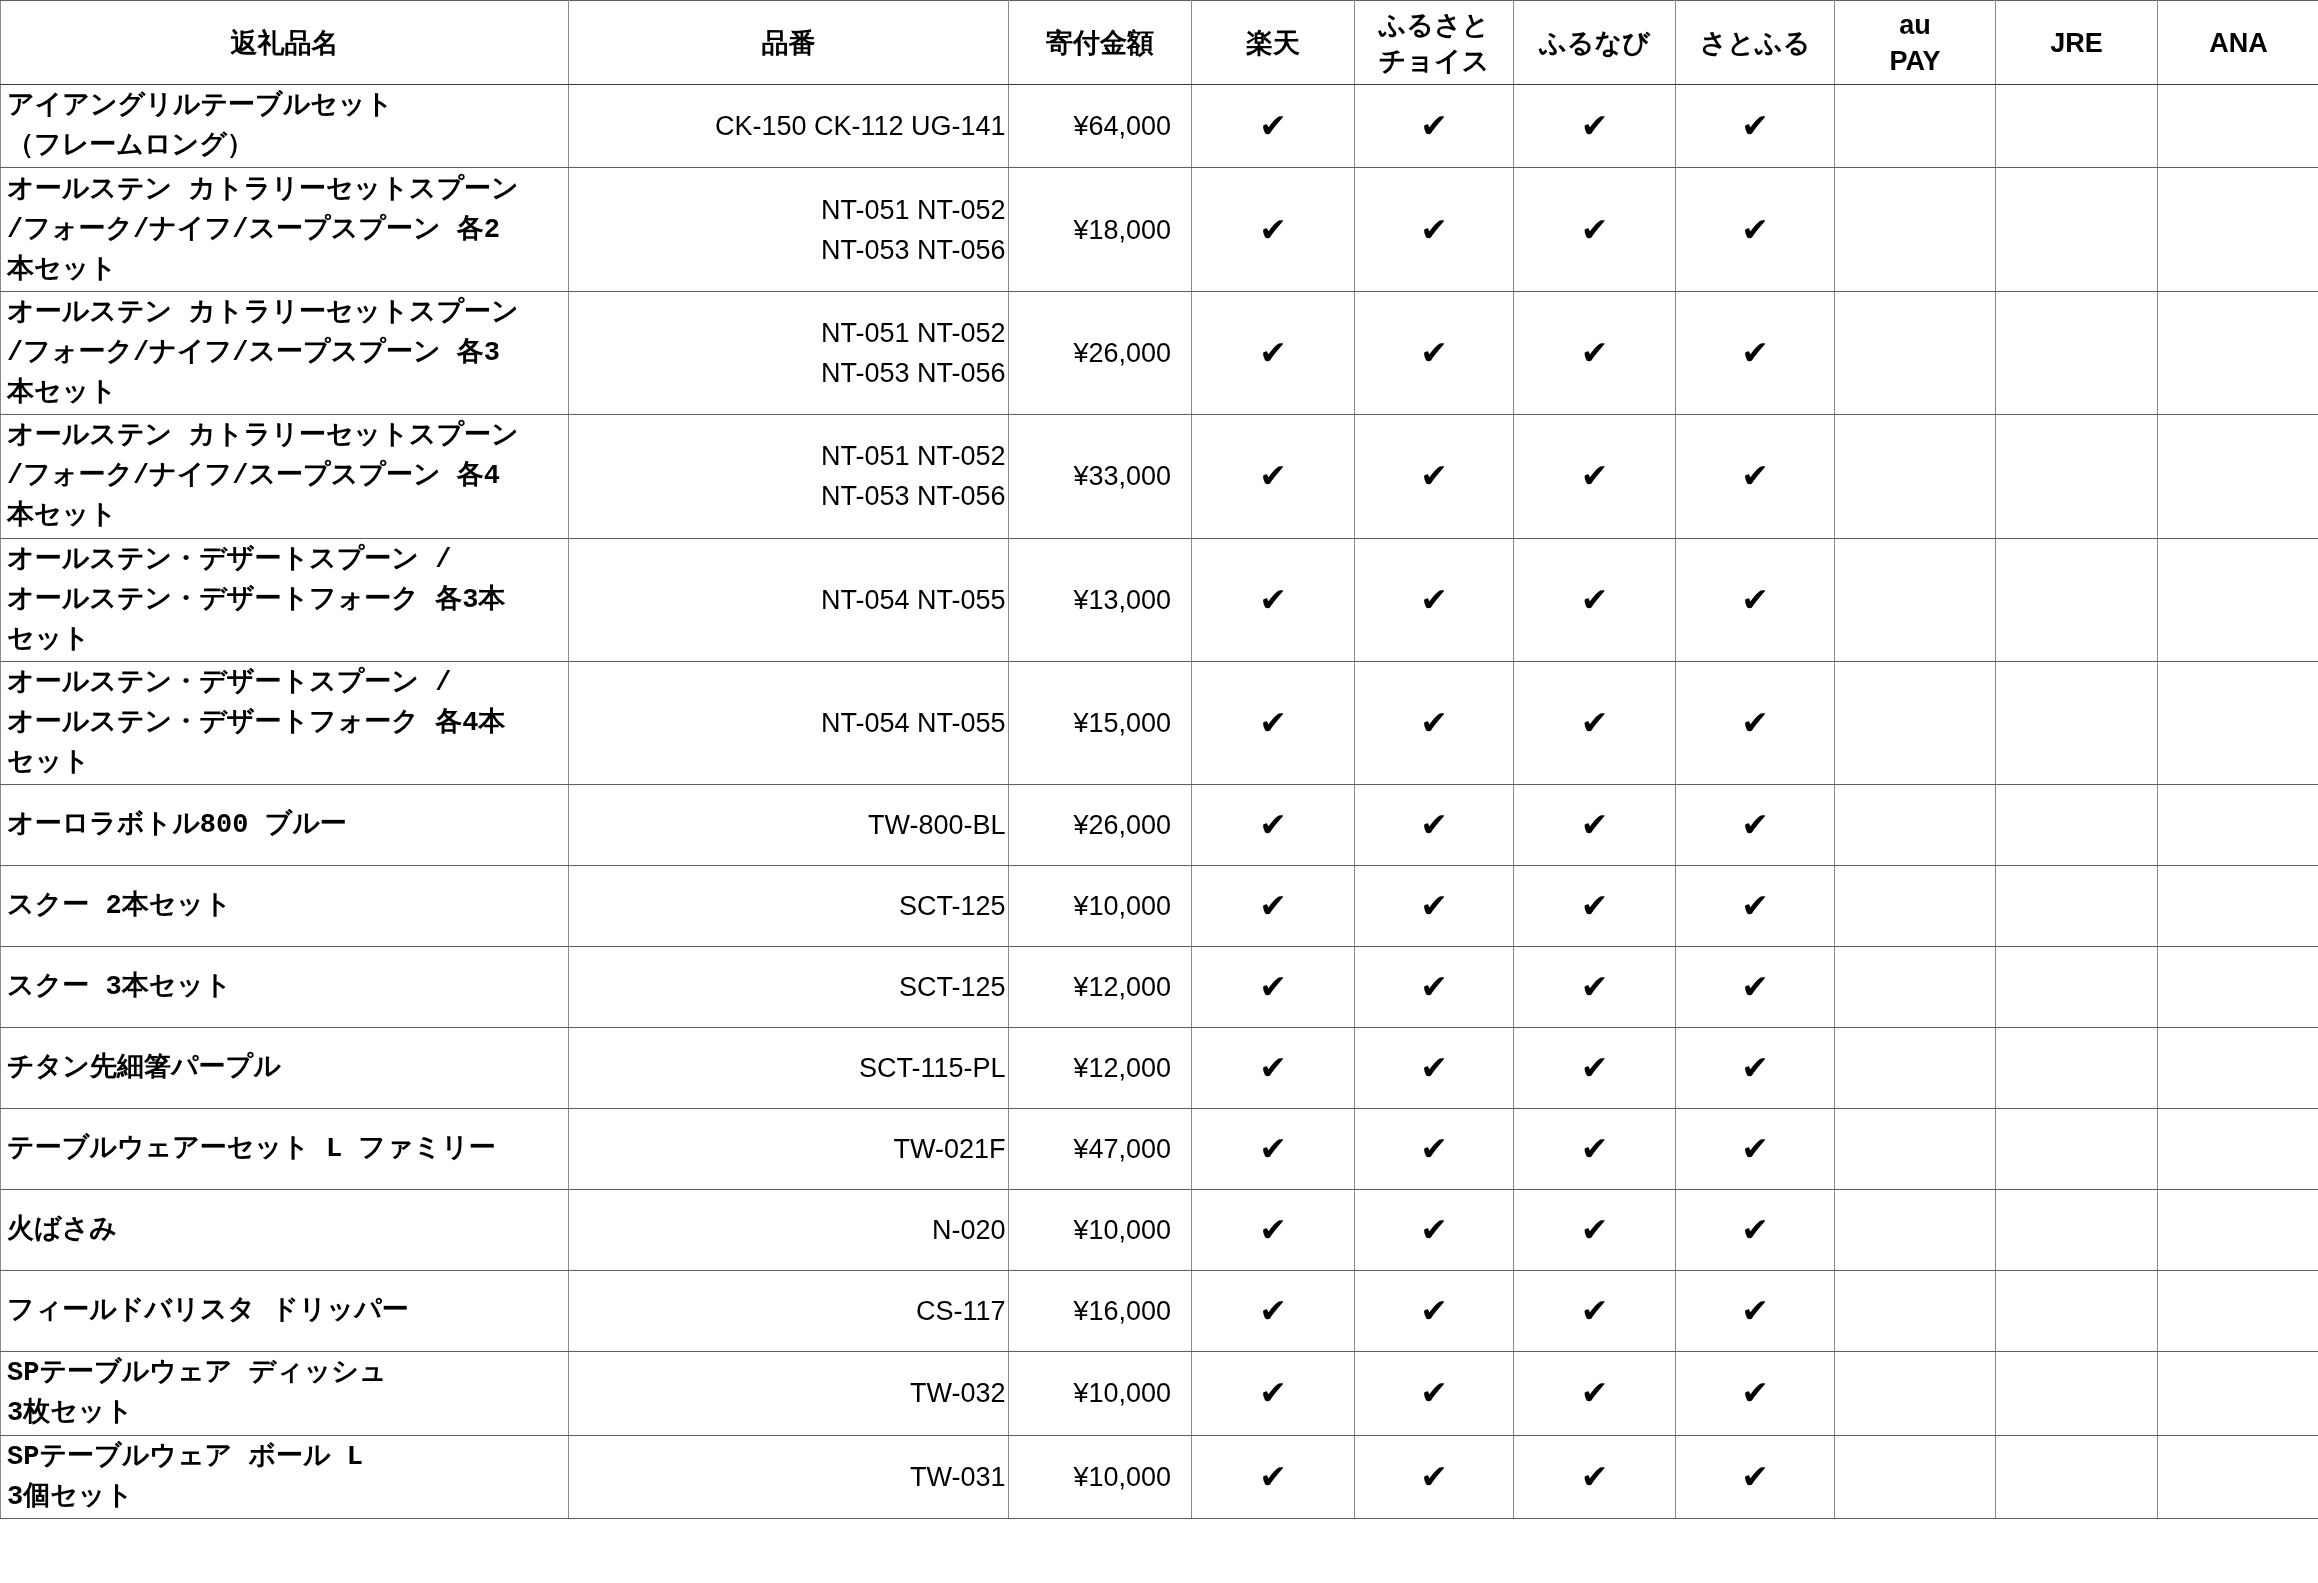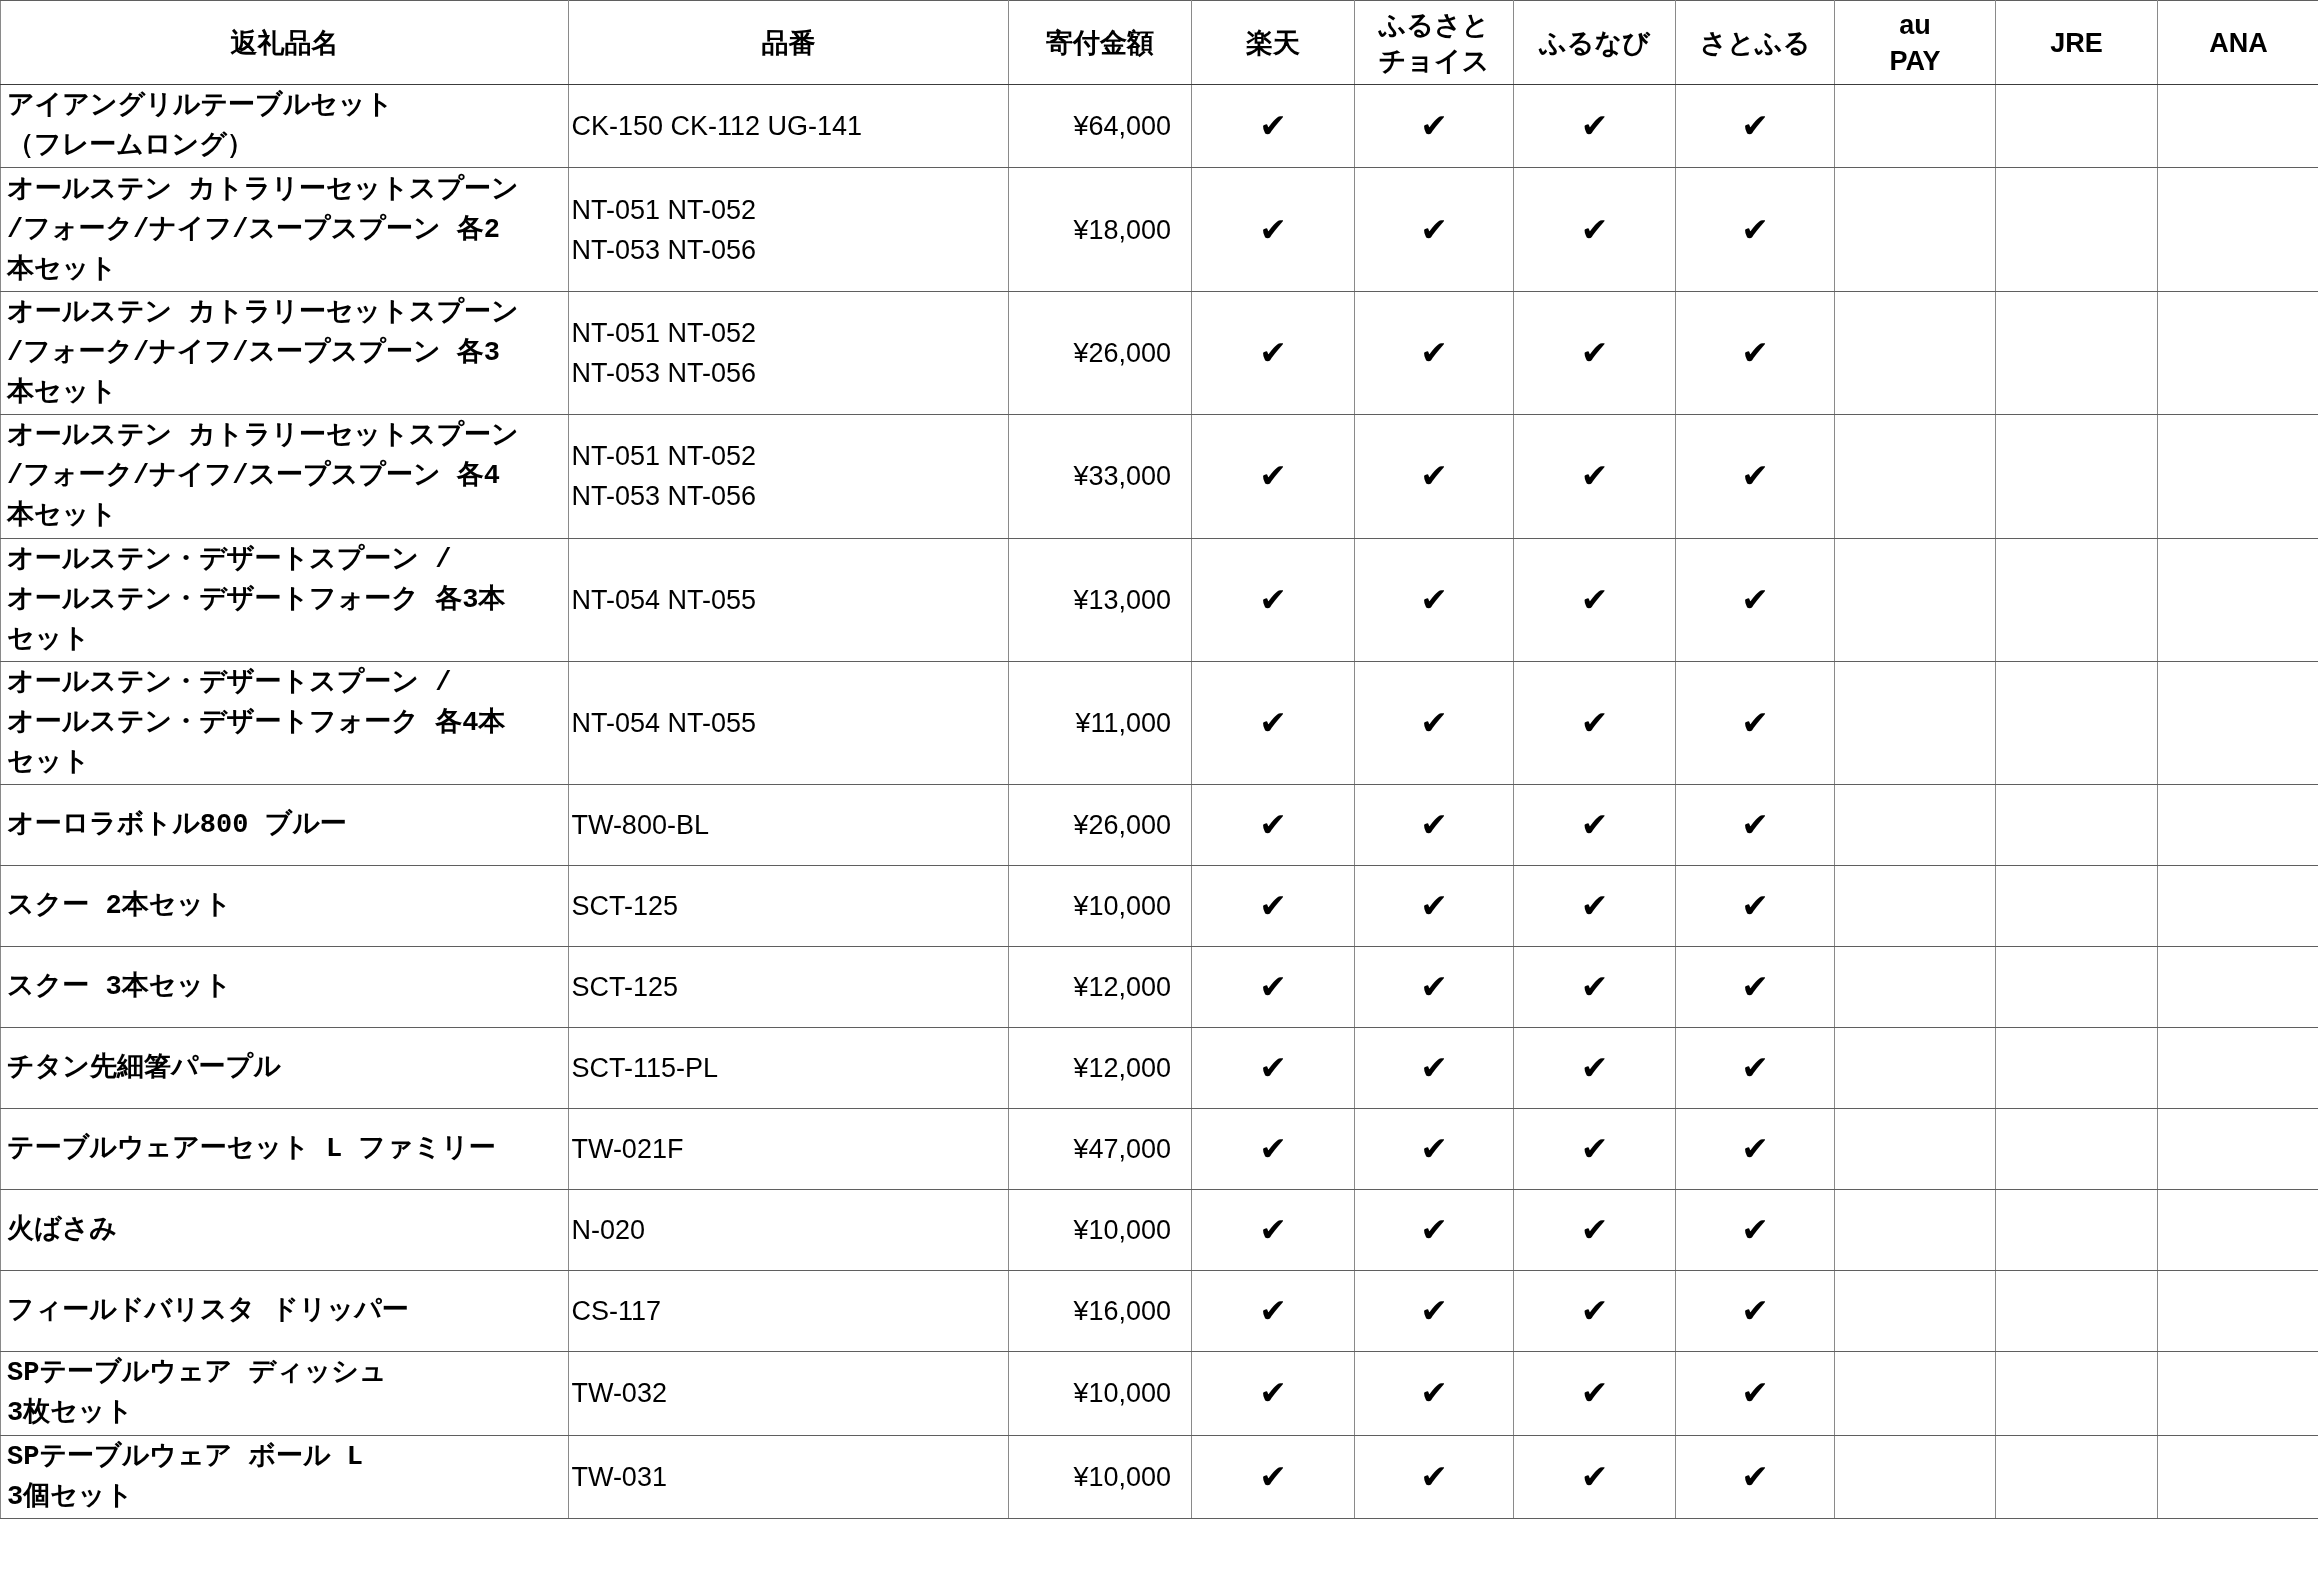--- a/index.html
+++ b/index.html
@@ -30,21 +30,21 @@
     text-align: center;
     border-bottom: 1.8px solid #3c3c3c;
     padding: 0 2.4px;
   }
   tbody td {
     height: 81px;
     font-size: 27px;
     line-height: 40px;
   }
   td.c-name  { font-weight: bold; text-align: left; padding: 1.2px 4.8px 1.2px 6px; font-family: Liberation Mono, monospace; }
-  td.c-code  { text-align: left; padding: 0 2.4px; }
+  td.c-code  { text-align: right; padding: 0 2.4px; }
   td.c-amount{ text-align: right; padding-right: 20px; }
   td.c-check { text-align: center; font-size: 33px; line-height: 36px; }
 
   
   col.w-name     { width: 568px; }
   col.w-code     { width: 440px; }
   col.w-amount   { width: 183px; }
   col.w-rakuten  { width: 163px; }
   col.w-choice   { width: 159px; }
   col.w-furunavi { width: 162px; }
@@ -156,21 +156,21 @@
         <td class="c-check">✔</td>
         <td class="c-check"></td>
         <td class="c-check"></td>
         <td class="c-check"></td>
       </tr>
       <tr>
         <td class="c-name">オールステン・デザートスプーン /
 オールステン・デザートフォーク 各4本
 セット</td>
         <td class="c-code">NT-054 NT-055</td>
-        <td class="c-amount">¥11,000</td>
+        <td class="c-amount">¥15,000</td>
         <td class="c-check">✔</td>
         <td class="c-check">✔</td>
         <td class="c-check">✔</td>
         <td class="c-check">✔</td>
         <td class="c-check"></td>
         <td class="c-check"></td>
         <td class="c-check"></td>
       </tr>
       <tr>
         <td class="c-name">オーロラボトル800 ブルー</td>

